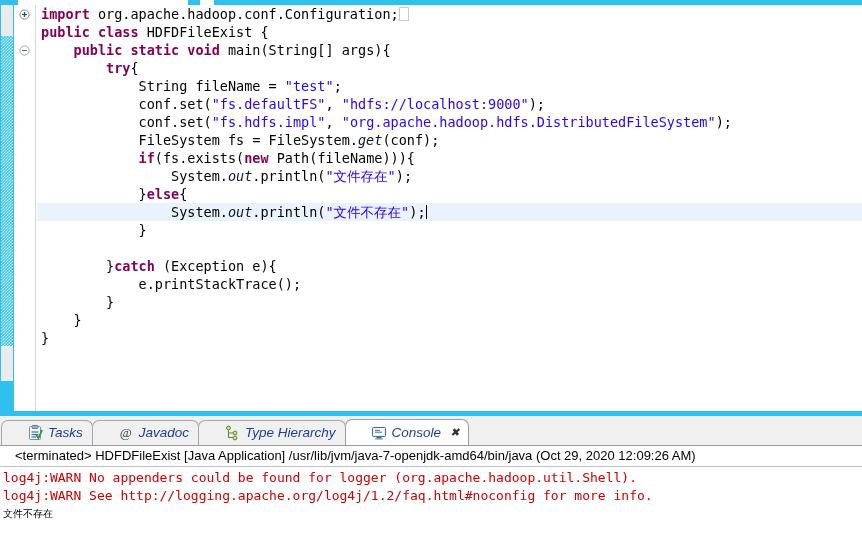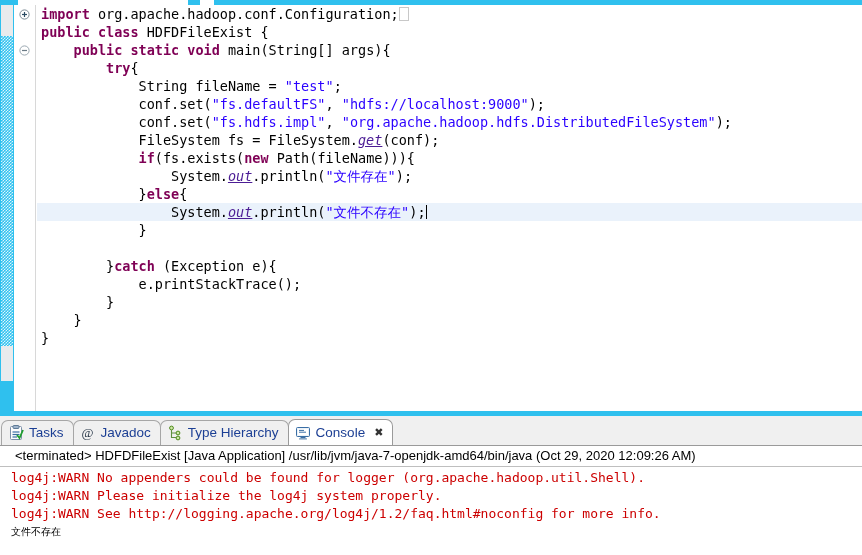--- a/index.html
+++ b/index.html
@@ -130,21 +130,21 @@
     white-space: pre;
     color: #000000;
     padding-left: 4px;
   }
   .code-line.current {
     background: #eaf2fb;
     width: 825px;
   }
   .kw   { color: #7f0055; font-weight: bold; }
   .str  { color: #2a00ff; }
-  .fld  { color: #4c1d95; font-style: italic; text-decoration: underline; }
+  .fld  { color: #0f172a; font-style: italic; }
   .cursor {
     display: inline-block;
     width: 1px;
     height: 14px;
     background: #000;
     vertical-align: -2px;
   }
   .occ-box {
     display: inline-block;
     width: 8px; height: 12px;
@@ -169,31 +169,32 @@
     align-items: flex-end;
     padding-left: 1px;
     box-sizing: border-box;
   }
   .view-tab {
     position: relative;
     height: 25px;
     display: flex;
     align-items: center;
     gap: 5px;
-    padding: 0 9px 0 6px;
+    padding: 0 9px 0 25px;
     font-size: 13.5px;
     color: #1c3f94;
     background: #f0f0f0;
     border: 1px solid #a6a6a6;
     border-bottom: none;
     border-radius: 7px 7px 0 0;
     box-sizing: border-box;
     cursor: pointer;
     white-space: nowrap;
     margin-right: -1px;
+    font-style: italic;
   }
   .view-tab.active {
     background: #ffffff;
     border-color: #9a9a9a;
     z-index: 3;
     height: 26px;
     font-weight: normal;
   }
   .view-tab .tab-label { line-height: 1; }
   .tab-close {
@@ -219,21 +220,21 @@
     line-height: 20px;
     padding-left: 15px;
     font-size: 13px;
     font-family: "Liberation Sans", sans-serif;
     color: #000000;
     border-bottom: 1px solid #bfbfbf;
     white-space: nowrap;
     overflow: hidden;
   }
   .console-out {
-    padding: 2px 0 0 11px;
+    padding: 2px 0 0 3px;
     font-family: "DejaVu Sans Mono", "Liberation Mono", monospace;
     font-size: 13px;
   }
   .console-out div {
     height: 18px;
     line-height: 18px;
     white-space: pre;
   }
   .err { color: #cc0000; }
   .std { color: #000000; font-family: Liberation Sans, sans-serif; font-size: 10px; }
@@ -342,19 +343,18 @@
           </span>
           <span class="tab-label">Console</span>
           <span class="tab-close">✖</span>
         </div>
       </div>
 
     <div class="console-body">
       <div class="console-head">&lt;terminated&gt; HDFDFileExist [Java Application] /usr/lib/jvm/java-7-openjdk-amd64/bin/java (Oct 29, 2020 12:09:26 AM)</div>
       <div class="console-out" id="console-out">
           <div class="err">log4j:WARN No appenders could be found for logger (org.apache.hadoop.util.Shell).</div>
-          <div class="err">log4j:WARN Please initialize the log4j system properly.</div>
           <div class="err">log4j:WARN See http://logging.apache.org/log4j/1.2/faq.html#noconfig for more info.</div>
           <div class="std">文件不存在</div>
         </div>
     </div>
   </div>
 </div>
 
 </body></html>

